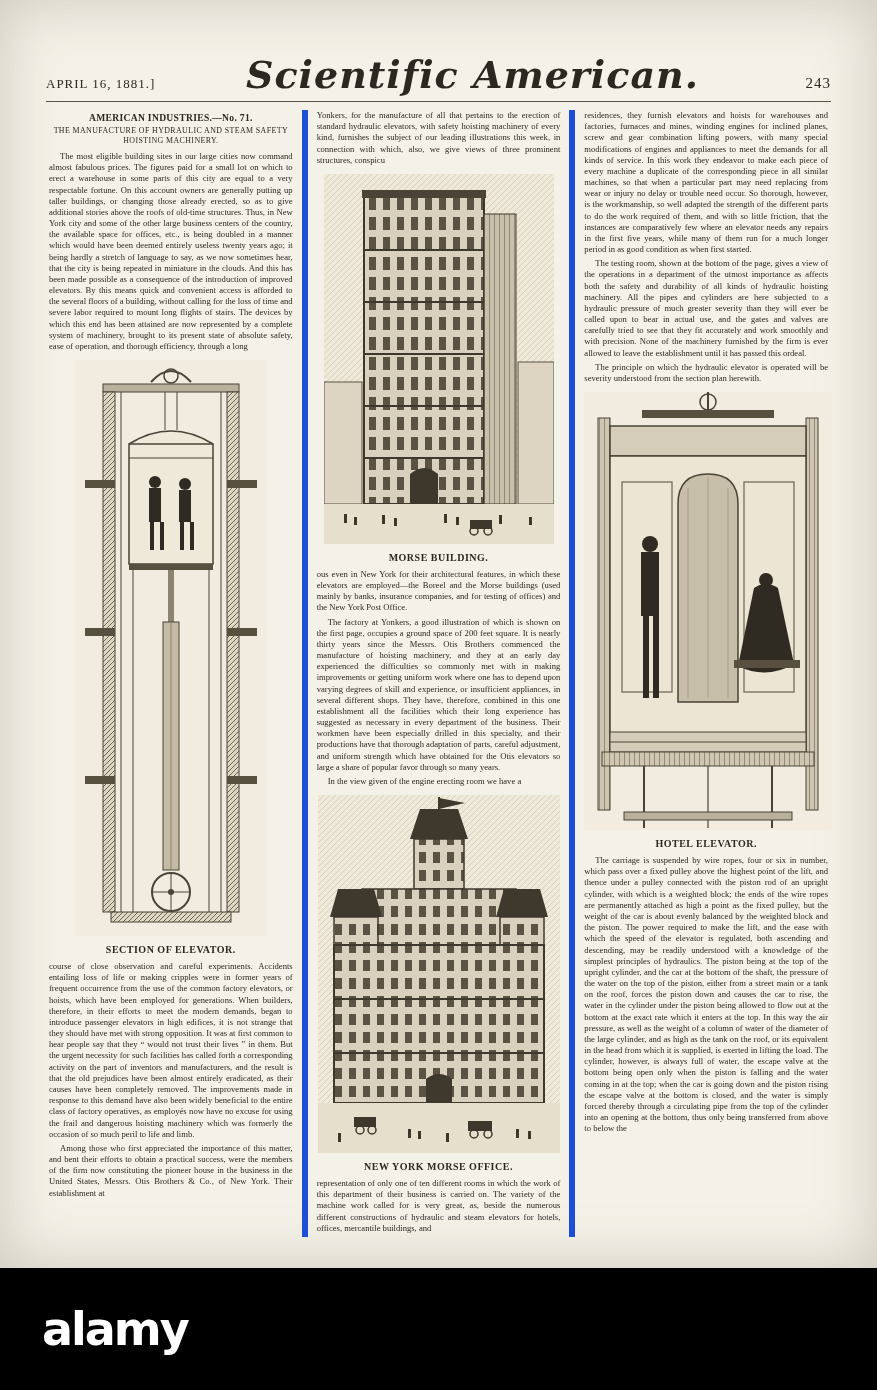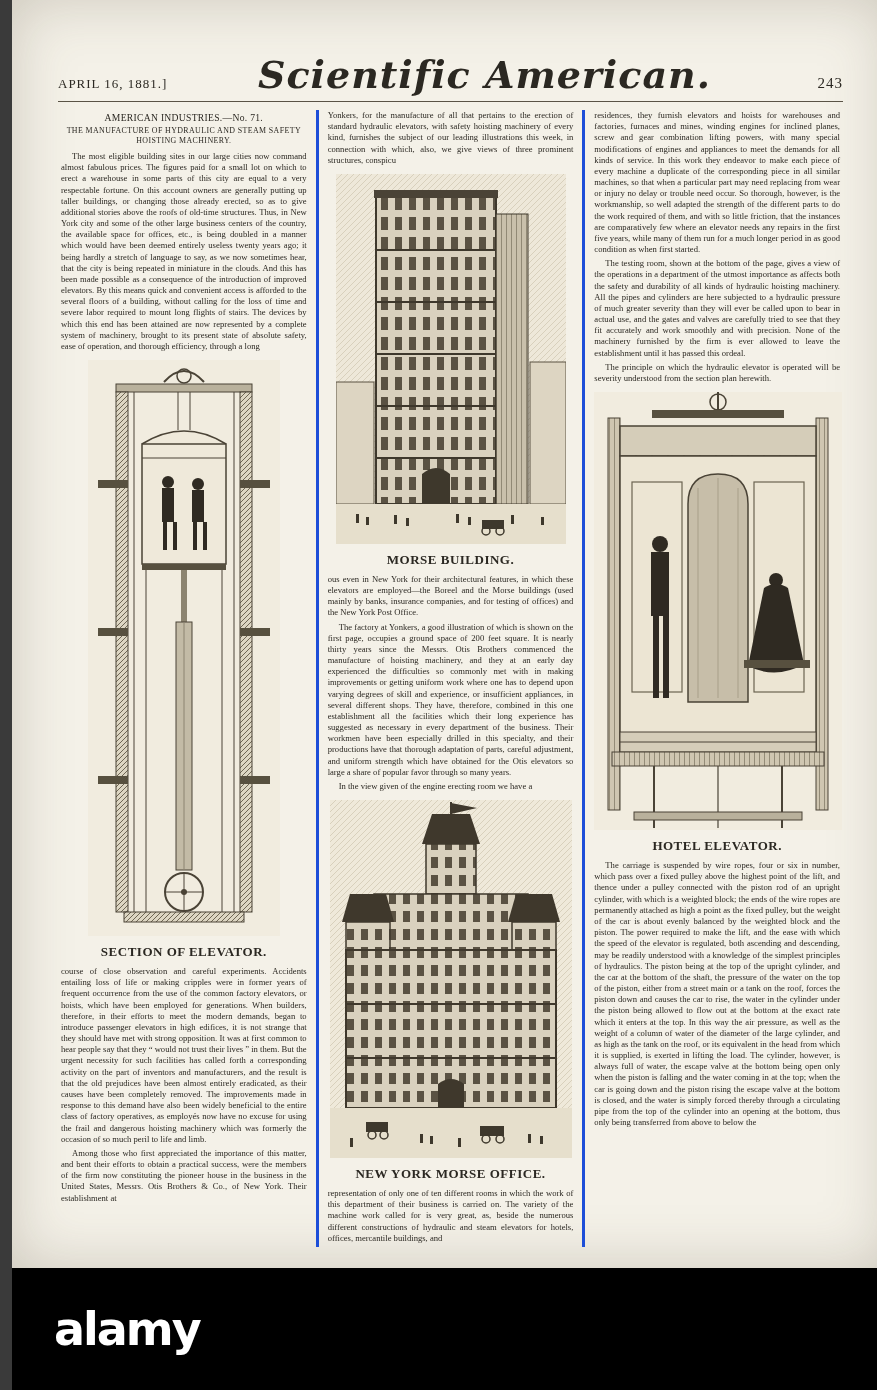--- a/index.html
+++ b/index.html
@@ -1,21 +1,21 @@
 <!DOCTYPE html>
 <html><head>
 <meta charset="utf-8">
 <style>
   html,body{margin:0;padding:0;}
   body{
     width:877px;height:1390px;
     background:#3a3a3a;
     font-family:"Liberation Serif", serif;
   }
-  .scan{width:772px;height:1390px;display:flex;flex-direction:column;margin-left:12px;}
+  .scan{width:772px;height:1390px;display:flex;flex-direction:column;}
   .page{
     position:relative;
     width:877px;height:1268px;
     background:#f4f1e8;
     color:#2b2822;
     overflow:hidden;
     box-shadow:inset 0 0 60px rgba(90,80,60,.25);
   }
   
   .masthead{
@@ -32,45 +32,45 @@
   .page-number{font-size:15px;letter-spacing:1px;}
   .header-rule{
     margin:0 46px;border-top:1.5px solid #5a5346;
   }
   
   .columns{
     display:flex;align-items:stretch;
     padding:8px 40px 0 40px;
   }
   .col{flex:1 1 0;padding:0 9px;min-width:0;}
-  .col + .col{border-left:3px solid #1d4ed8;}
+  .col + .col{border-left:6px solid #1d4ed8;}
   .col p{
     margin:0 0 3px 0;
     font-size:8.6px;line-height:1.3;
     text-align:justify;
     text-indent:11px;
   }
   .col p.noindent{text-indent:0;}
   .h-series{
     margin:2px 0 3px 0;text-align:center;
-    font-size:9.6px;font-weight:normal;letter-spacing:.3px;
+    font-size:9.6px;font-weight:bold;letter-spacing:.3px;
   }
   .h-sub{
     margin:0 0 1px 0;text-align:center;
     font-size:7.9px;font-weight:normal;letter-spacing:.4px;
   }
   .h-sub2{
     margin:0 0 6px 0;text-align:center;
     font-size:7.9px;font-weight:normal;letter-spacing:.4px;
   }
   figure{margin:8px 0 6px 0;text-align:center;}
   figure svg{display:inline-block;}
   figcaption{
     margin-top:4px;
-    font-size:13px;font-weight:bold;letter-spacing:.5px;
+    font-size:10px;font-weight:bold;letter-spacing:.5px;
     text-align:center;
   }
   
   .alamy-bar{
     width:877px;height:122px;
     background:#000;
     display:flex;align-items:center;justify-content:space-between;
     padding:0 42px;box-sizing:border-box;
   }
   .alamy-logo{

